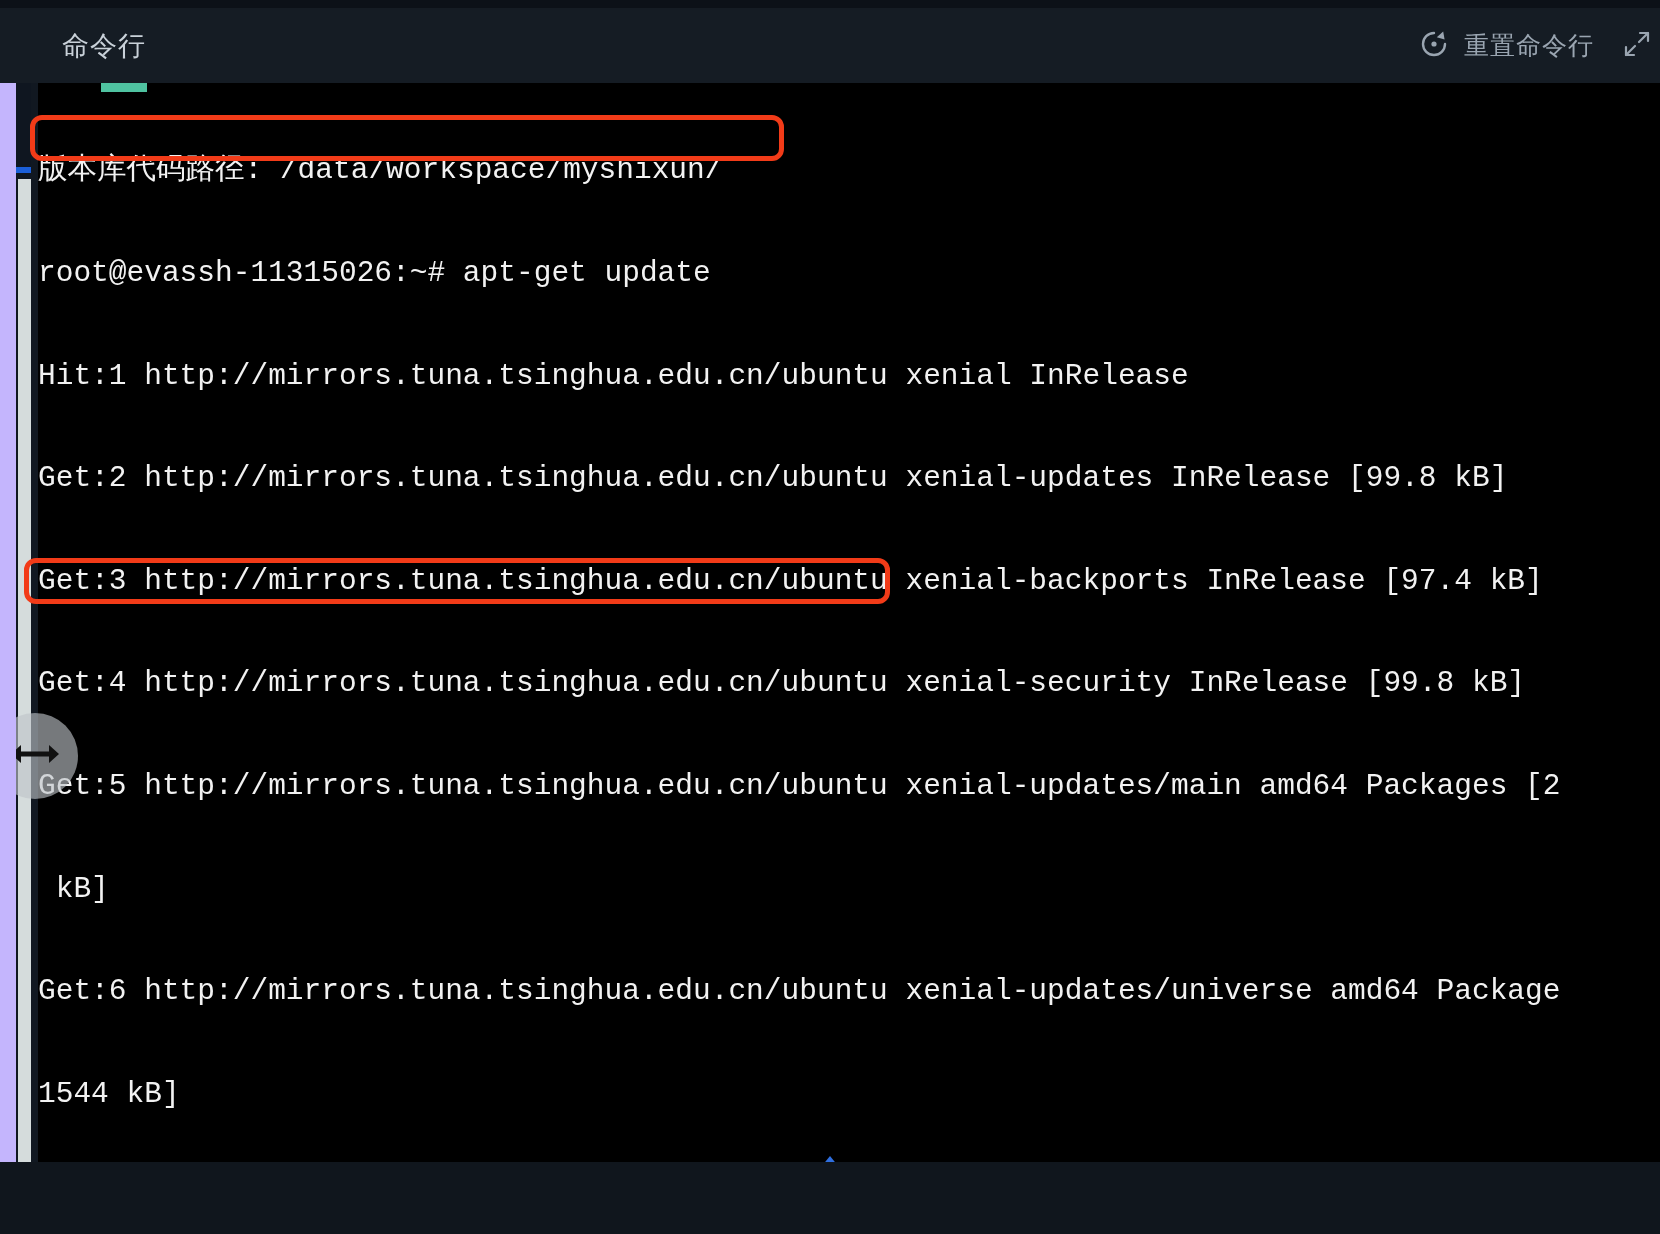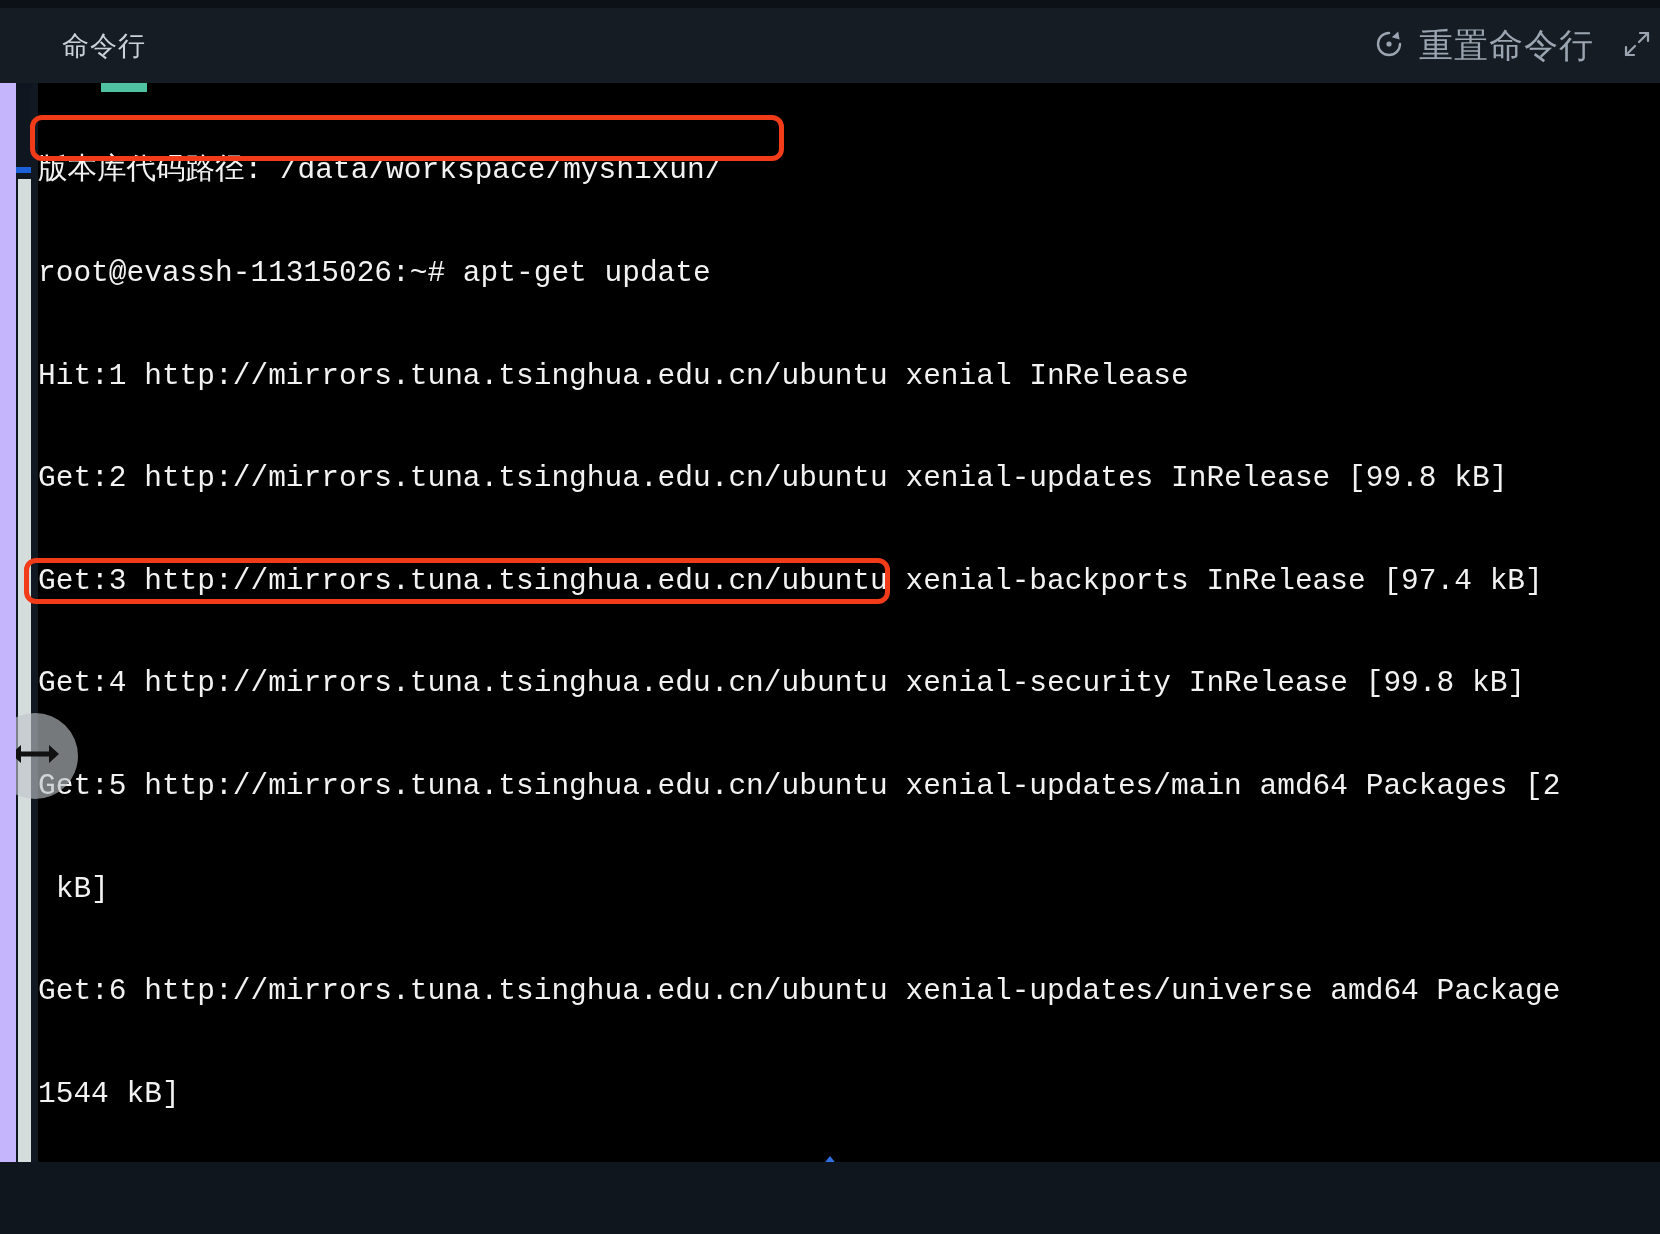--- a/index.html
+++ b/index.html
@@ -45,21 +45,21 @@
     padding-right: 6px;
   }
   .reset-btn {
     display: flex;
     align-items: center;
     gap: 14px;
     cursor: pointer;
   }
   .reset-label {
     color: #9aa5b1;
-    font-size: 34px;
+    font-size: 25px;
     letter-spacing: 1px;
     white-space: nowrap;
   }
   .icon-refresh { display: block; }
   .icon-expand { display: block; margin-left: 26px; cursor: pointer; }
 
   
   .terminal-wrap {
     position: absolute;
     top: 83px; left: 16px;

